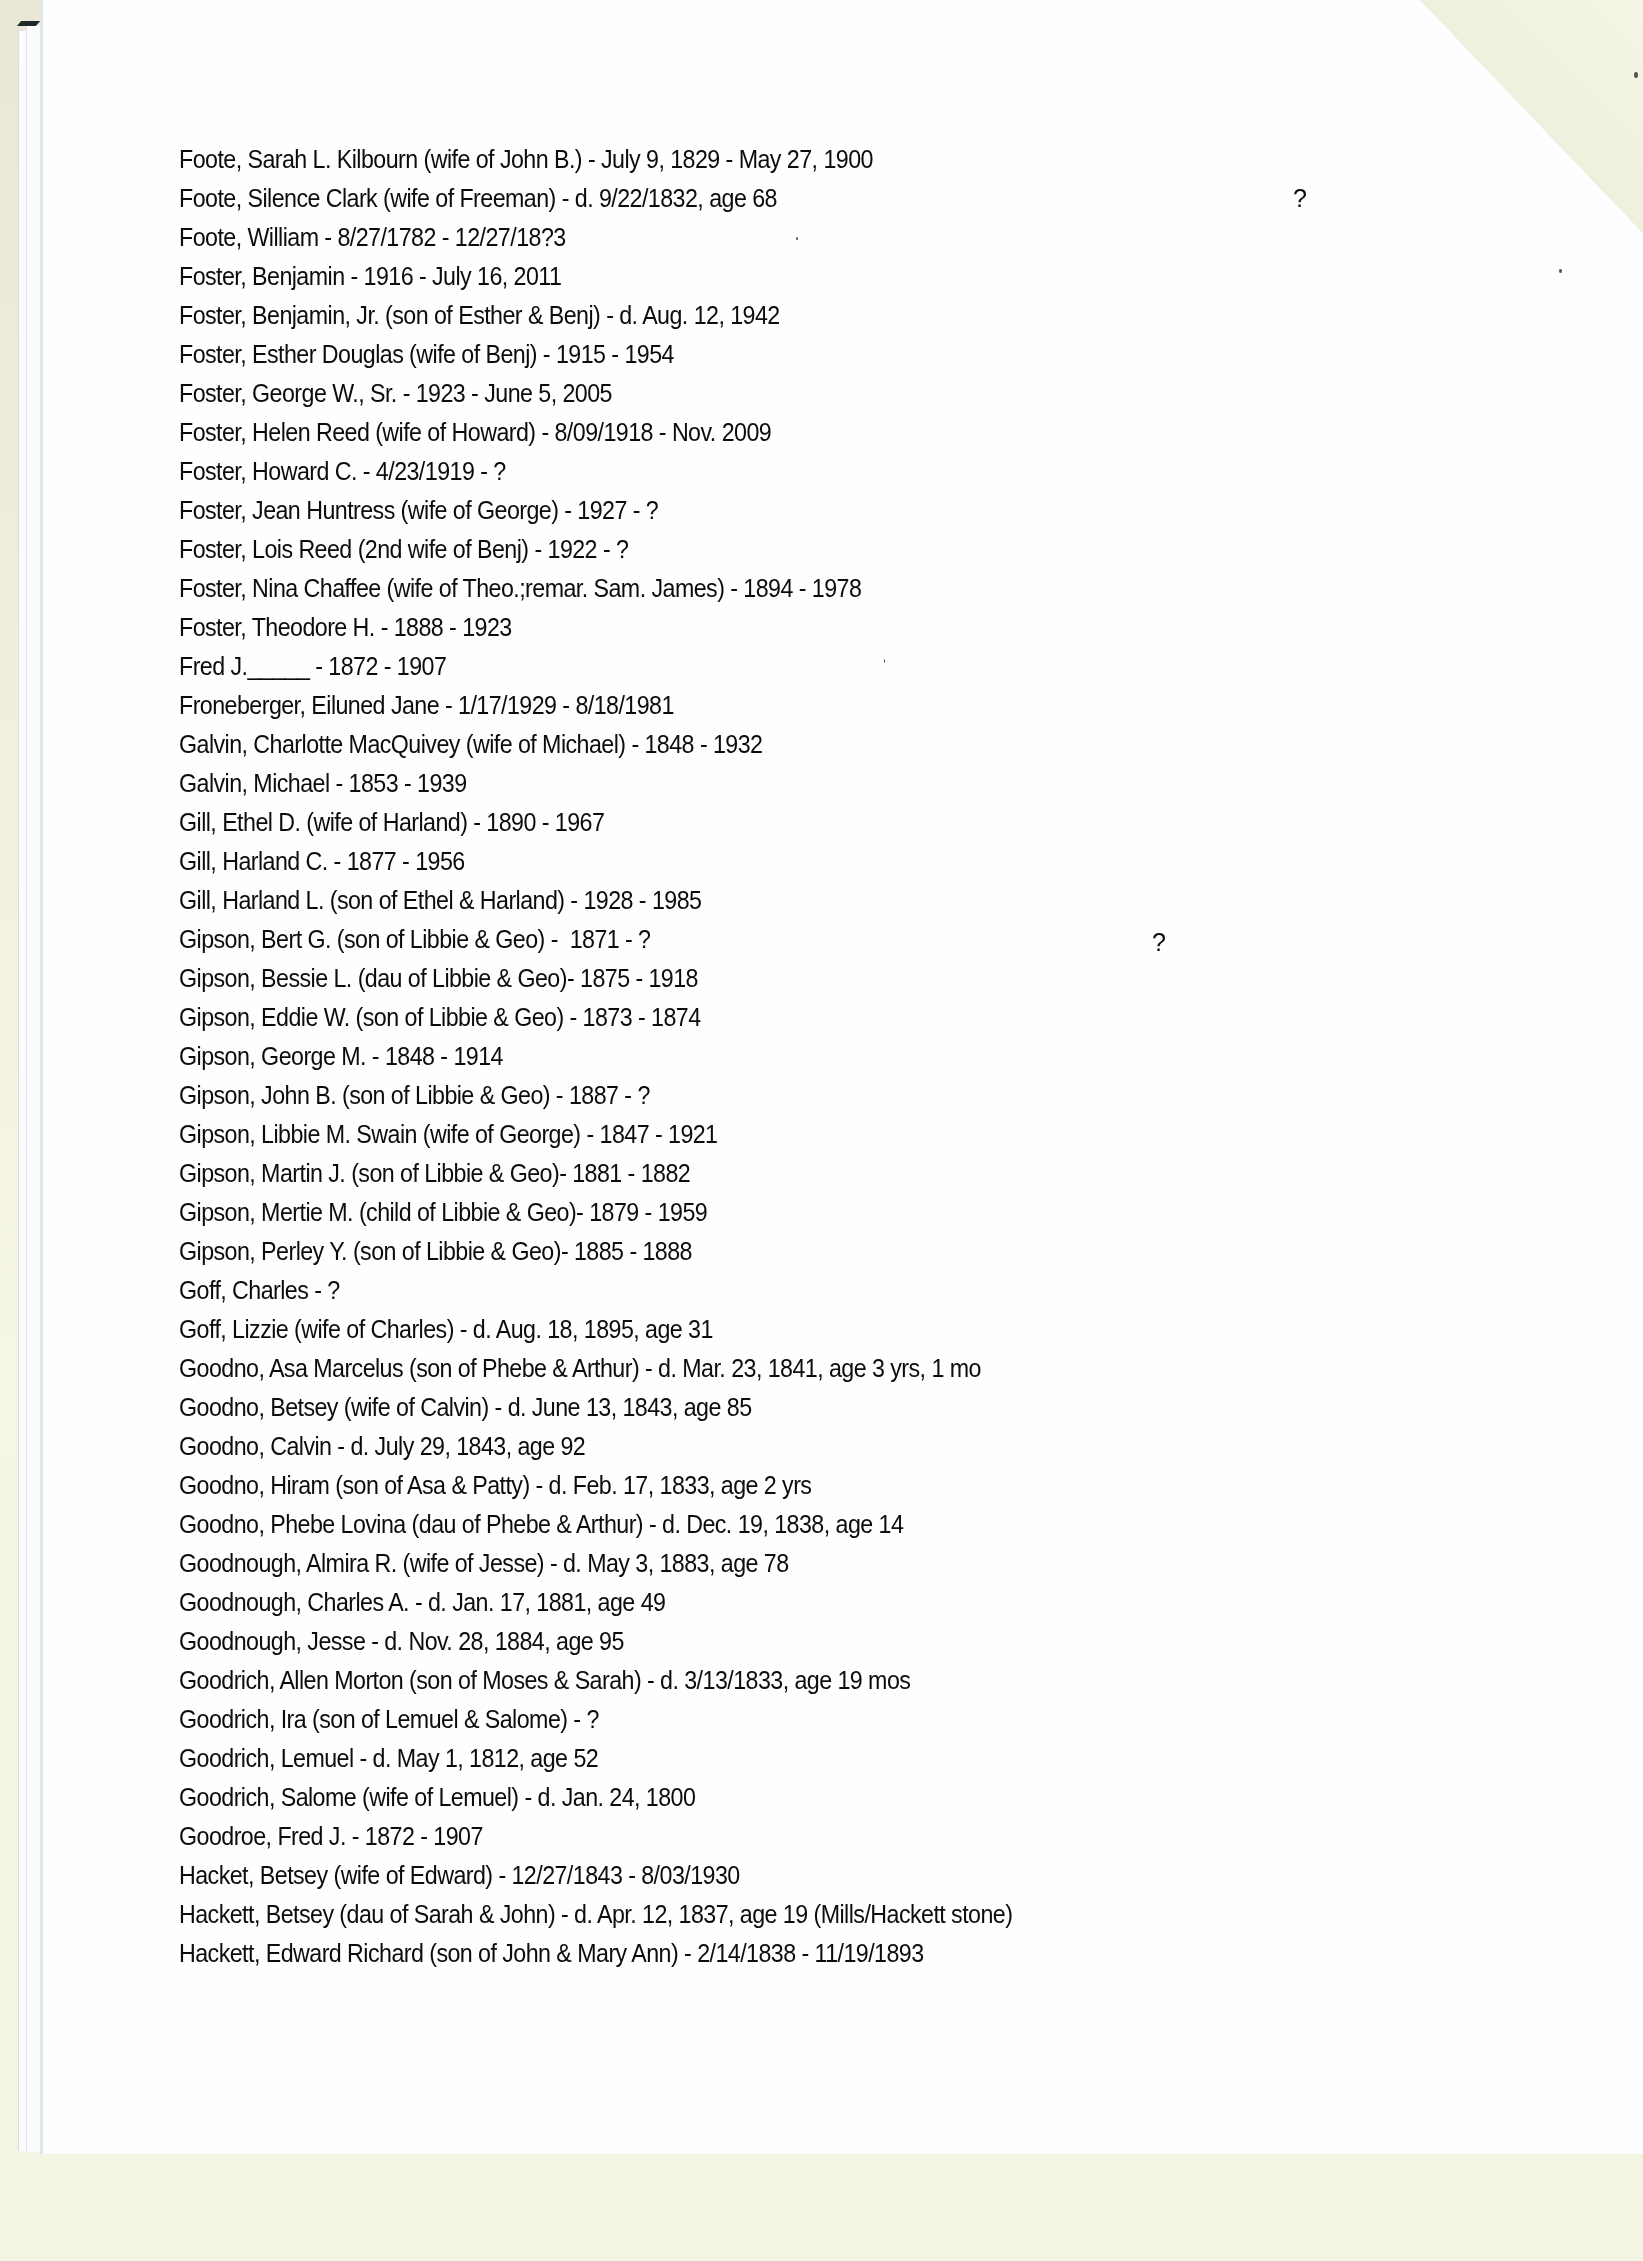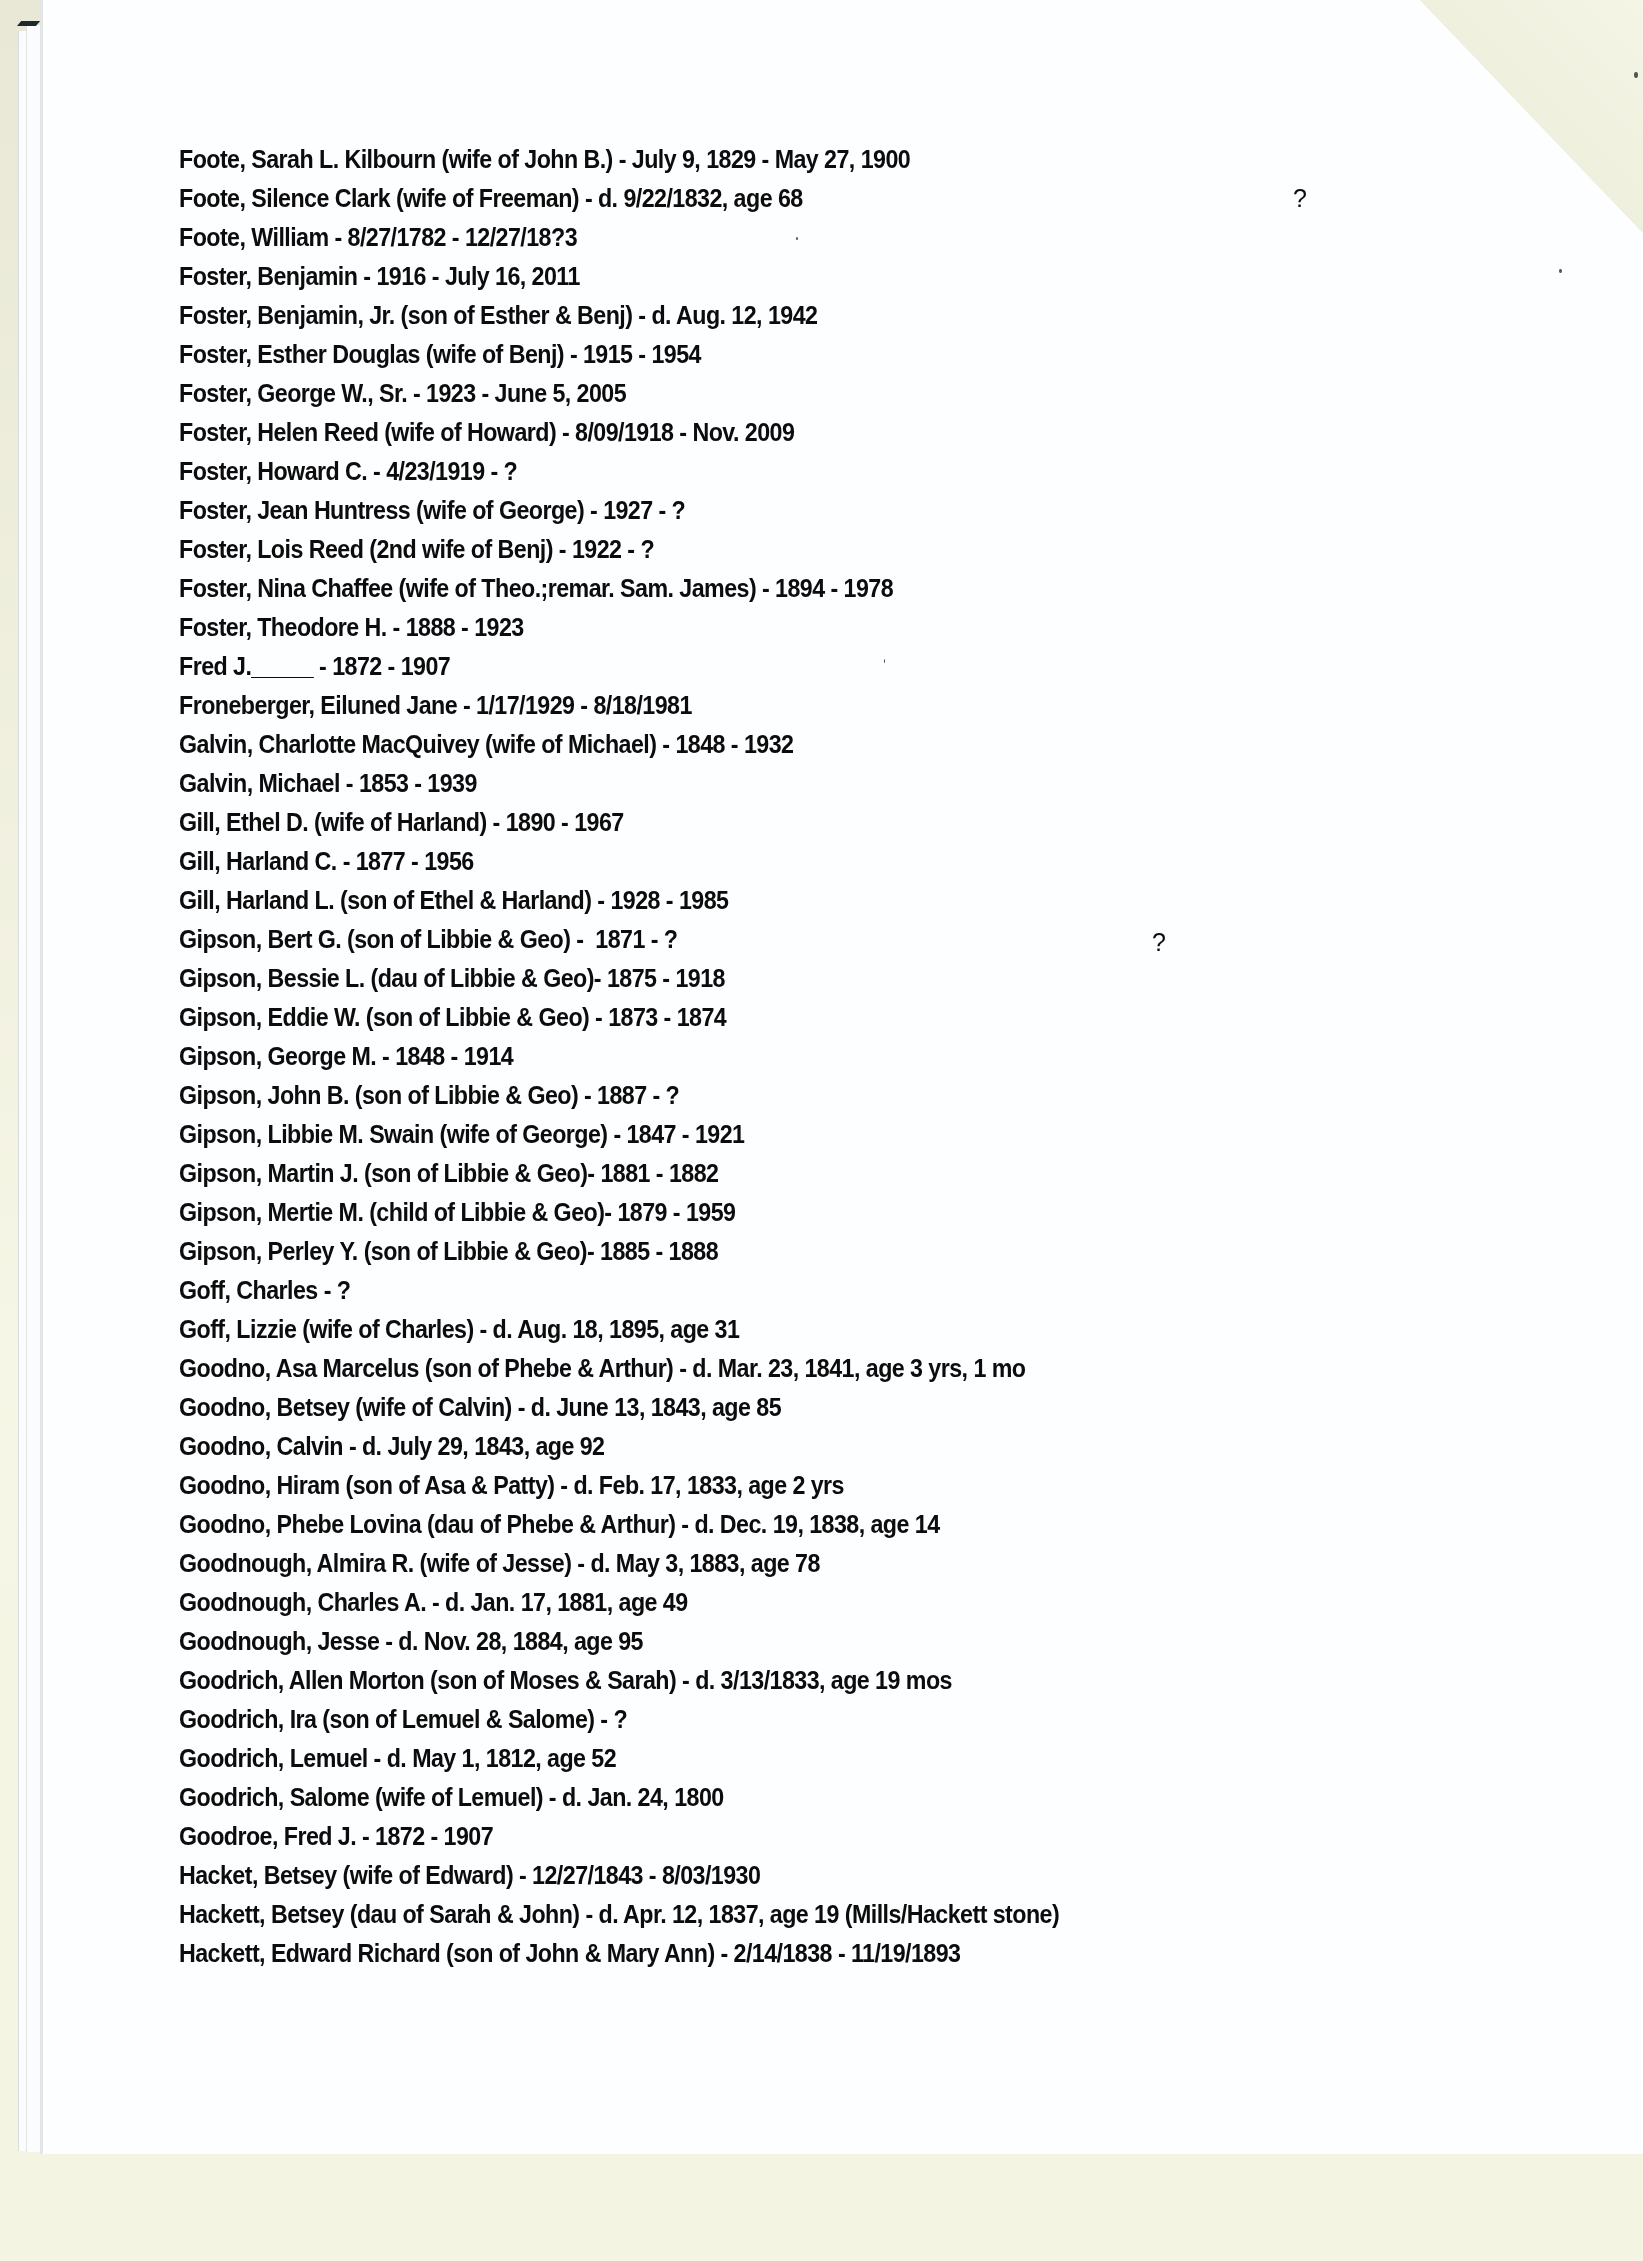--- a/index.html
+++ b/index.html
@@ -64,21 +64,20 @@
     background: linear-gradient(225deg, #f5f5e6 0%, #efefdd 55%, #e4e6d6 78%, #c6cbc4 90%, #8b938f 96%, #fbfcfd 100%);
     clip-path: polygon(0 0, 223px 0, 223px 233px);
   }
   .entries {
     position: absolute;
     left: 179px;
     top: 140px;
     margin: 0;
     padding: 0;
     list-style: none;
-    font-weight: bold;
   }
   .entry {
     height: 39px;
     line-height: 39px;
     font-size: 25px;
     letter-spacing: -0.6px;
     color: #0c0c0c;
     white-space: pre;
     transform: scaleX(0.93);
     transform-origin: left center;

